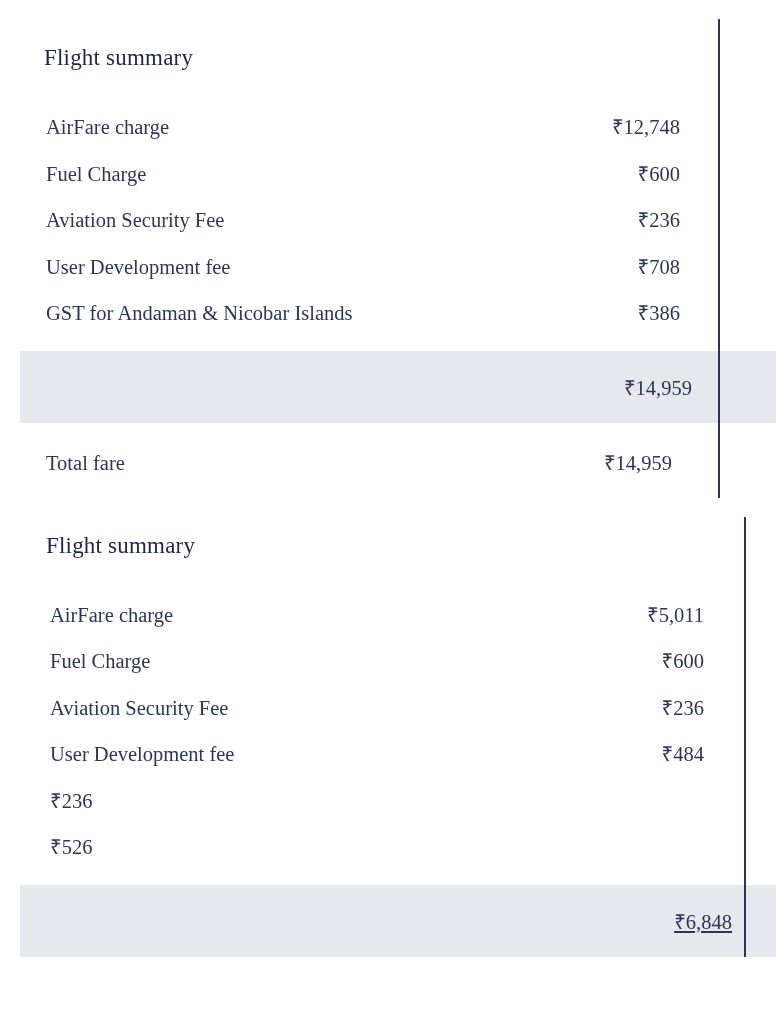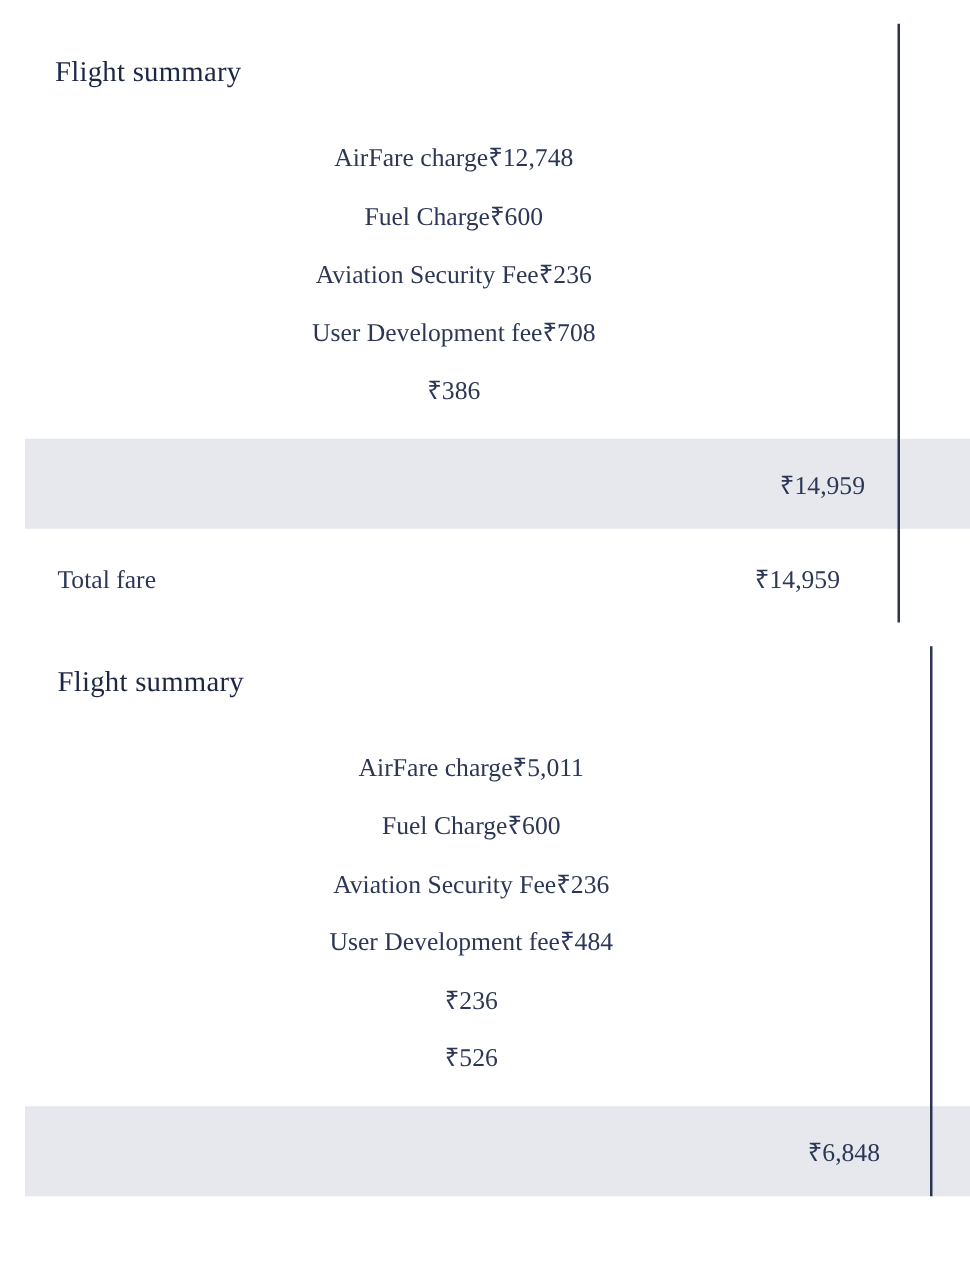--- a/index.html
+++ b/index.html
@@ -41,21 +41,21 @@
     font-size: 23px;
     letter-spacing: 0.2px;
     color: #1d2744;
   }
   .block-1 .block-title { padding: 26px 0 14px 44px; }
   .block-2 .block-title { padding: 16px 0 14px 46px; }
 
   .row {
     display: flex;
     align-items: baseline;
-    justify-content: center;
+    justify-content: space-between;
     font-size: 20.5px;
     line-height: 1;
     color: #2c3655;
   }
   .block-1 .row { padding: 13px 96px 13px 46px; }
   .block-2 .row { padding: 13px 72px 13px 50px; }
 
   .row .label { white-space: nowrap; }
   .row .amount { white-space: nowrap; }
 
@@ -66,21 +66,22 @@
     background: #e6e8ee;
     font-size: 20.5px;
     color: #2c3655;
   }
   .block-1 .subtotal-row {
     margin: 14px 0 0 20px;
     padding: 22px 84px 22px 0;
   }
   .block-2 .subtotal-row {
     margin: 14px 0 0 20px;
-    padding: 22px 72px 22px 0;
+    padding: 22px 44px 22px 0;
+    text-decoration: underline;
   }
 
   .total-row {
     display: flex;
     align-items: baseline;
     justify-content: space-between;
     font-size: 20.5px;
     color: #2c3655;
   }
   .block-1 .total-row { padding: 25px 104px 22px 46px; }
@@ -105,20 +106,21 @@
     </div>
     <div class="row">
       <span class="label">Aviation Security Fee</span>
       <span class="amount">₹236</span>
     </div>
     <div class="row">
       <span class="label">User Development fee</span>
       <span class="amount">₹708</span>
     </div>
     <div class="row">
+      <span class="label">GST for Andaman &amp; Nicobar Islands</span>
       <span class="amount">₹386</span>
     </div>
 
     <div class="subtotal-row">
       <span class="amount">₹14,959</span>
     </div>
 
     <div class="total-row">
       <span class="label">Total fare</span>
       <span class="amount">₹14,959</span>

